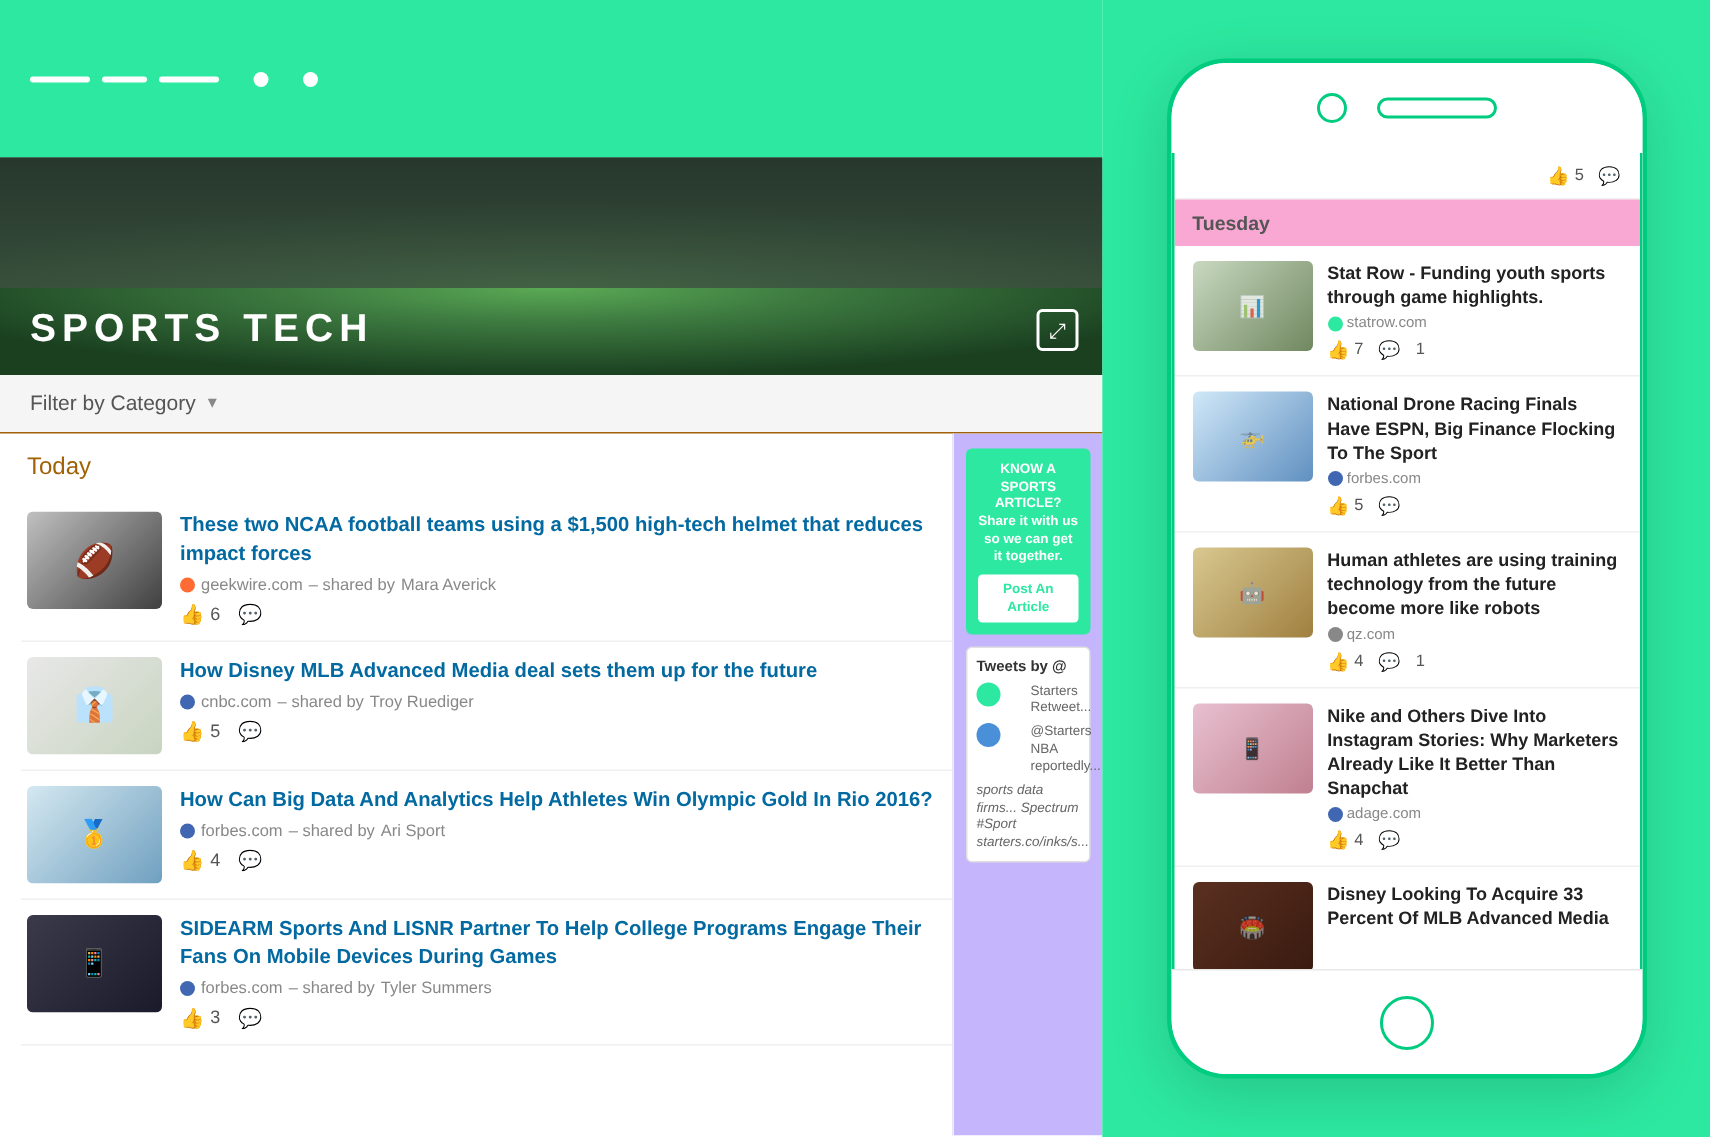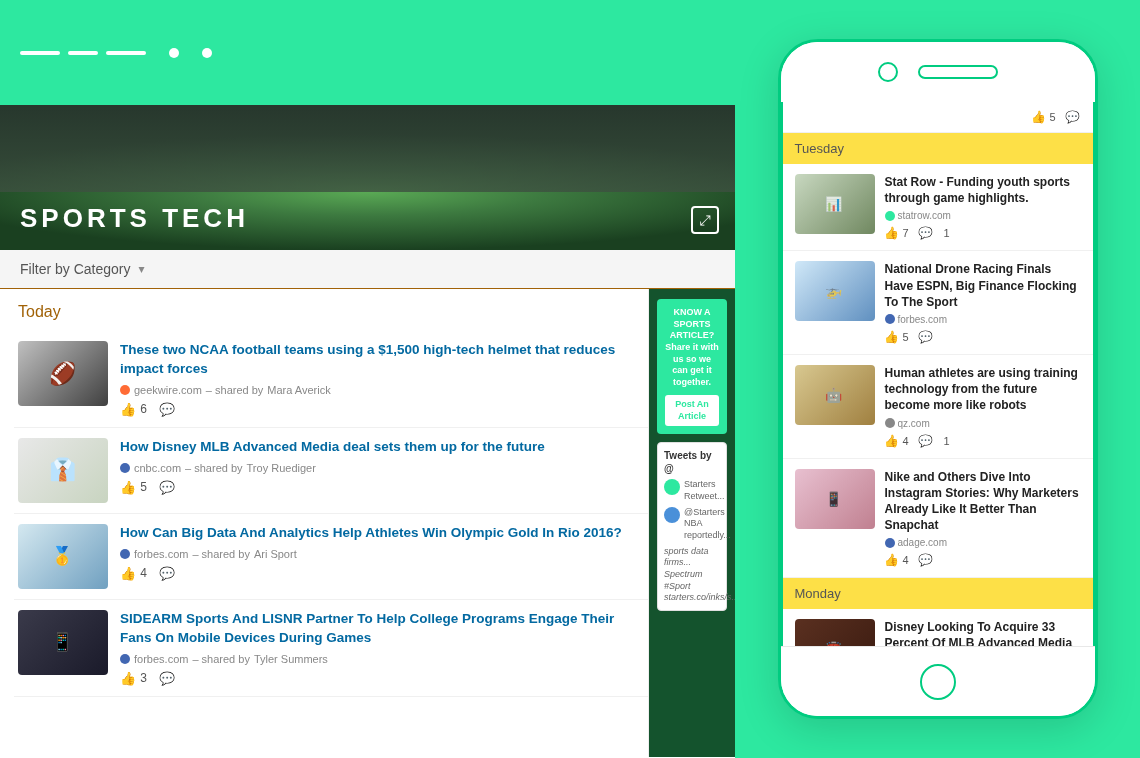--- a/index.html
+++ b/index.html
@@ -199,22 +199,22 @@
     .action-like {
       display: flex; align-items: center; gap: 4px;
       font-size: 12px; color: #555;
       cursor: pointer;
     }
     .like-icon { color: #4a90d9; font-size: 13px; }
     .comment-icon { color: #888; font-size: 13px; cursor: pointer; }
 
     
     .right-sidebar {
-      width: 87px;
-      background: #14532d;
+      width: 100px;
+      background: #c4b5fd;
       border-left: 1px solid #eee;
       font-size: 11px;
       padding: 10px 8px;
       overflow: hidden;
     }
     .sidebar-widget {
       background: #2de8a0;
       color: #fff;
       font-weight: 700;
       font-size: 10px;
@@ -232,21 +232,21 @@
       font-size: 10px;
       color: #555;
       line-height: 1.3;
     }
     .tweet-header {
       font-weight: 600;
       color: #333;
       margin-bottom: 4px;
     }
     .tweet-item {
-      display: flex; gap: 4px;
+      display: flex; gap: 20px;
       margin-bottom: 4px;
       font-size: 9px;
       color: #666;
     }
     .tweet-avatar {
       width: 16px; height: 16px;
       border-radius: 50%;
       background: #2de8a0;
       flex-shrink: 0;
     }
@@ -320,24 +320,24 @@
       flex-shrink: 0;
     }
     .phone-home-btn {
       width: 36px; height: 36px;
       border-radius: 50%;
       border: 2px solid #00cc80;
     }
 
     
     .phone-day-label {
-      background: #fde047;
+      background: #f9a8d4;
       padding: 8px 12px;
       font-size: 13px;
-      font-weight: 400;
+      font-weight: 700;
       color: #555;
     }
 
     .phone-article {
       display: flex;
       gap: 10px;
       padding: 10px 12px;
       border-bottom: 1px solid #f0f0f0;
       cursor: pointer;
     }
@@ -659,21 +659,20 @@
           <div class="phone-actions">
             <span class="phone-like">
               <span class="phone-like-icon">👍</span>
               <span>4</span>
             </span>
             <span class="phone-comment-icon">💬</span>
           </div>
         </div>
       </div>
 
-      <div class="phone-day-label">Monday</div>
 
       <div class="phone-article">
         <div class="phone-thumb pthumb-disney">
           <div class="phone-thumb-content">🏟️</div>
         </div>
         <div class="phone-article-body">
           <div class="phone-article-title">Disney Looking To Acquire 33 Percent Of MLB Advanced Media</div>
 
         </div>
       </div>

